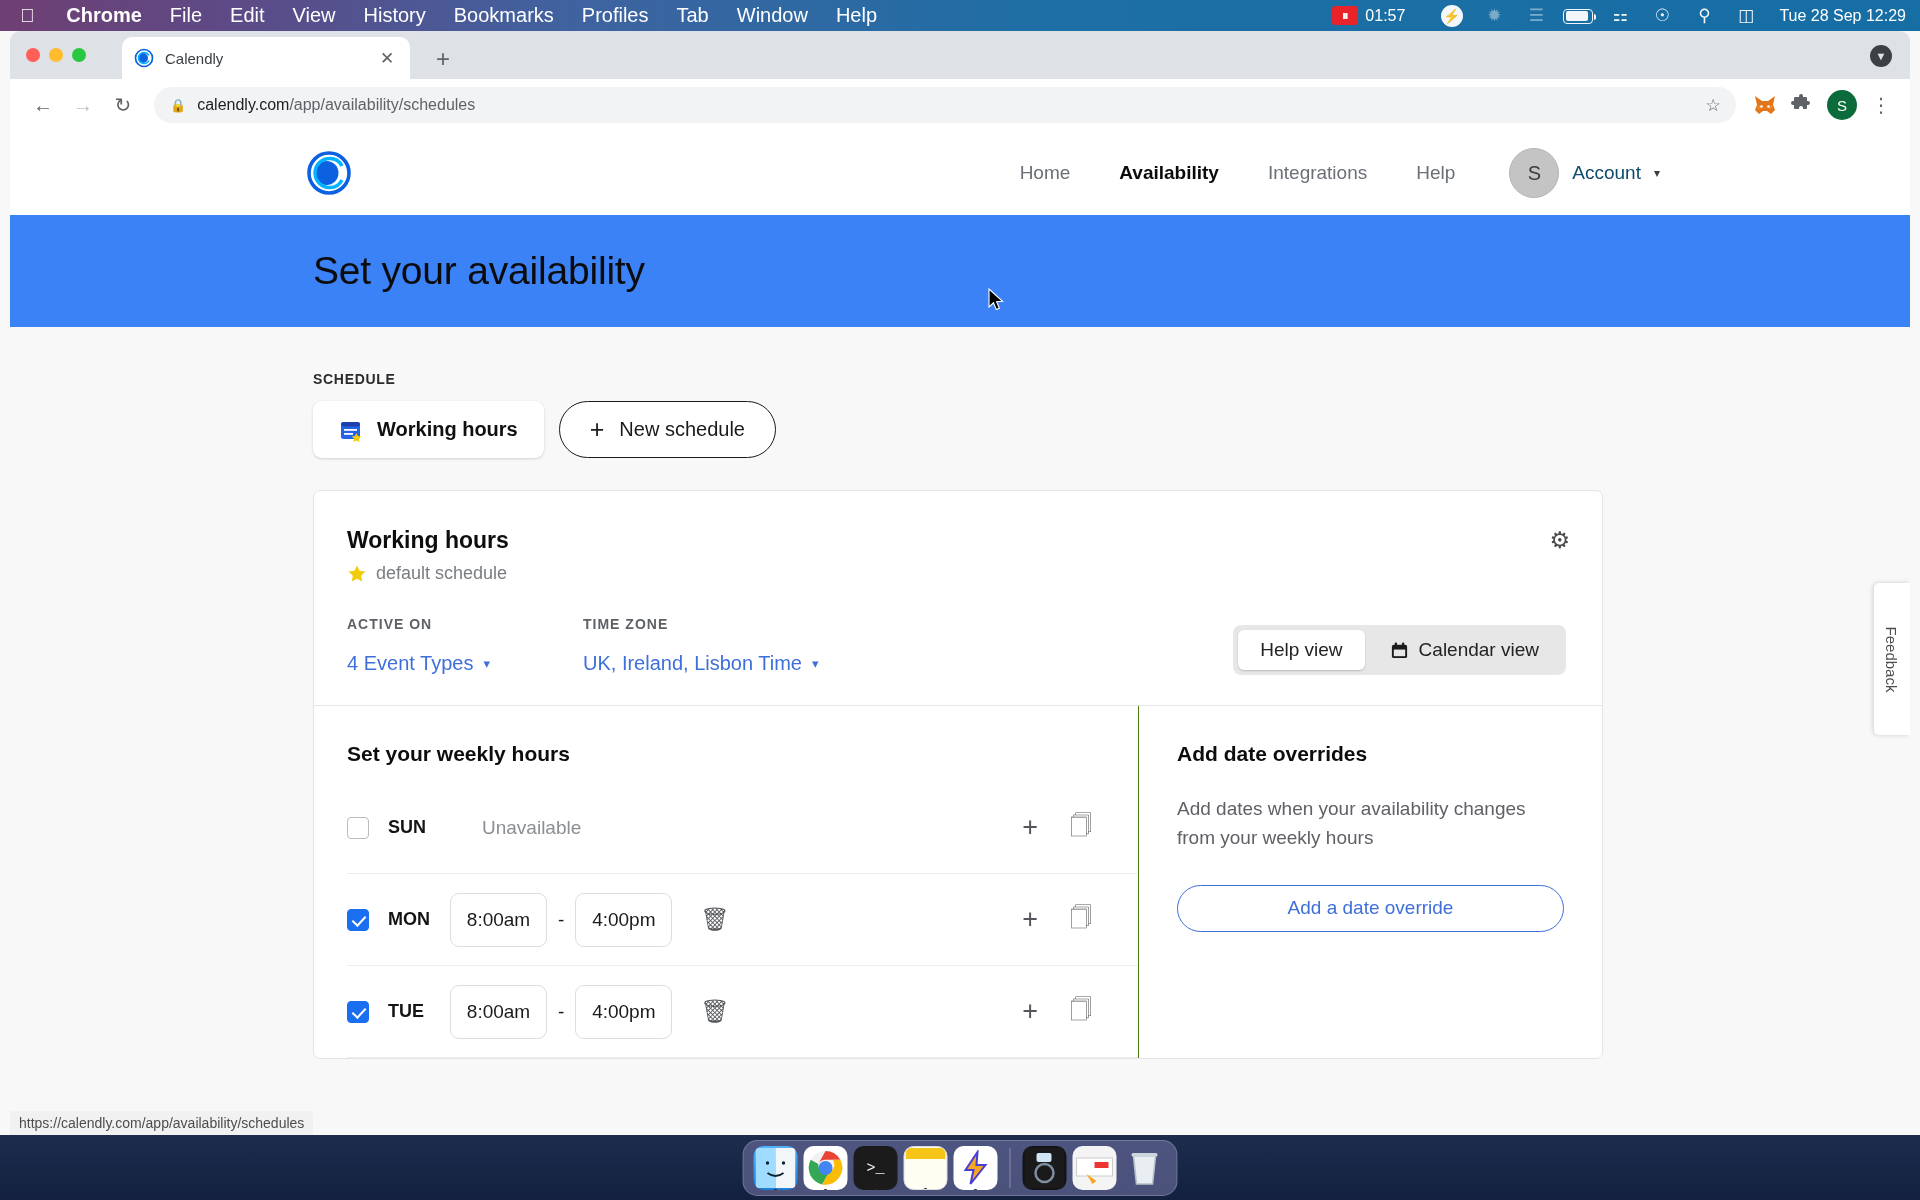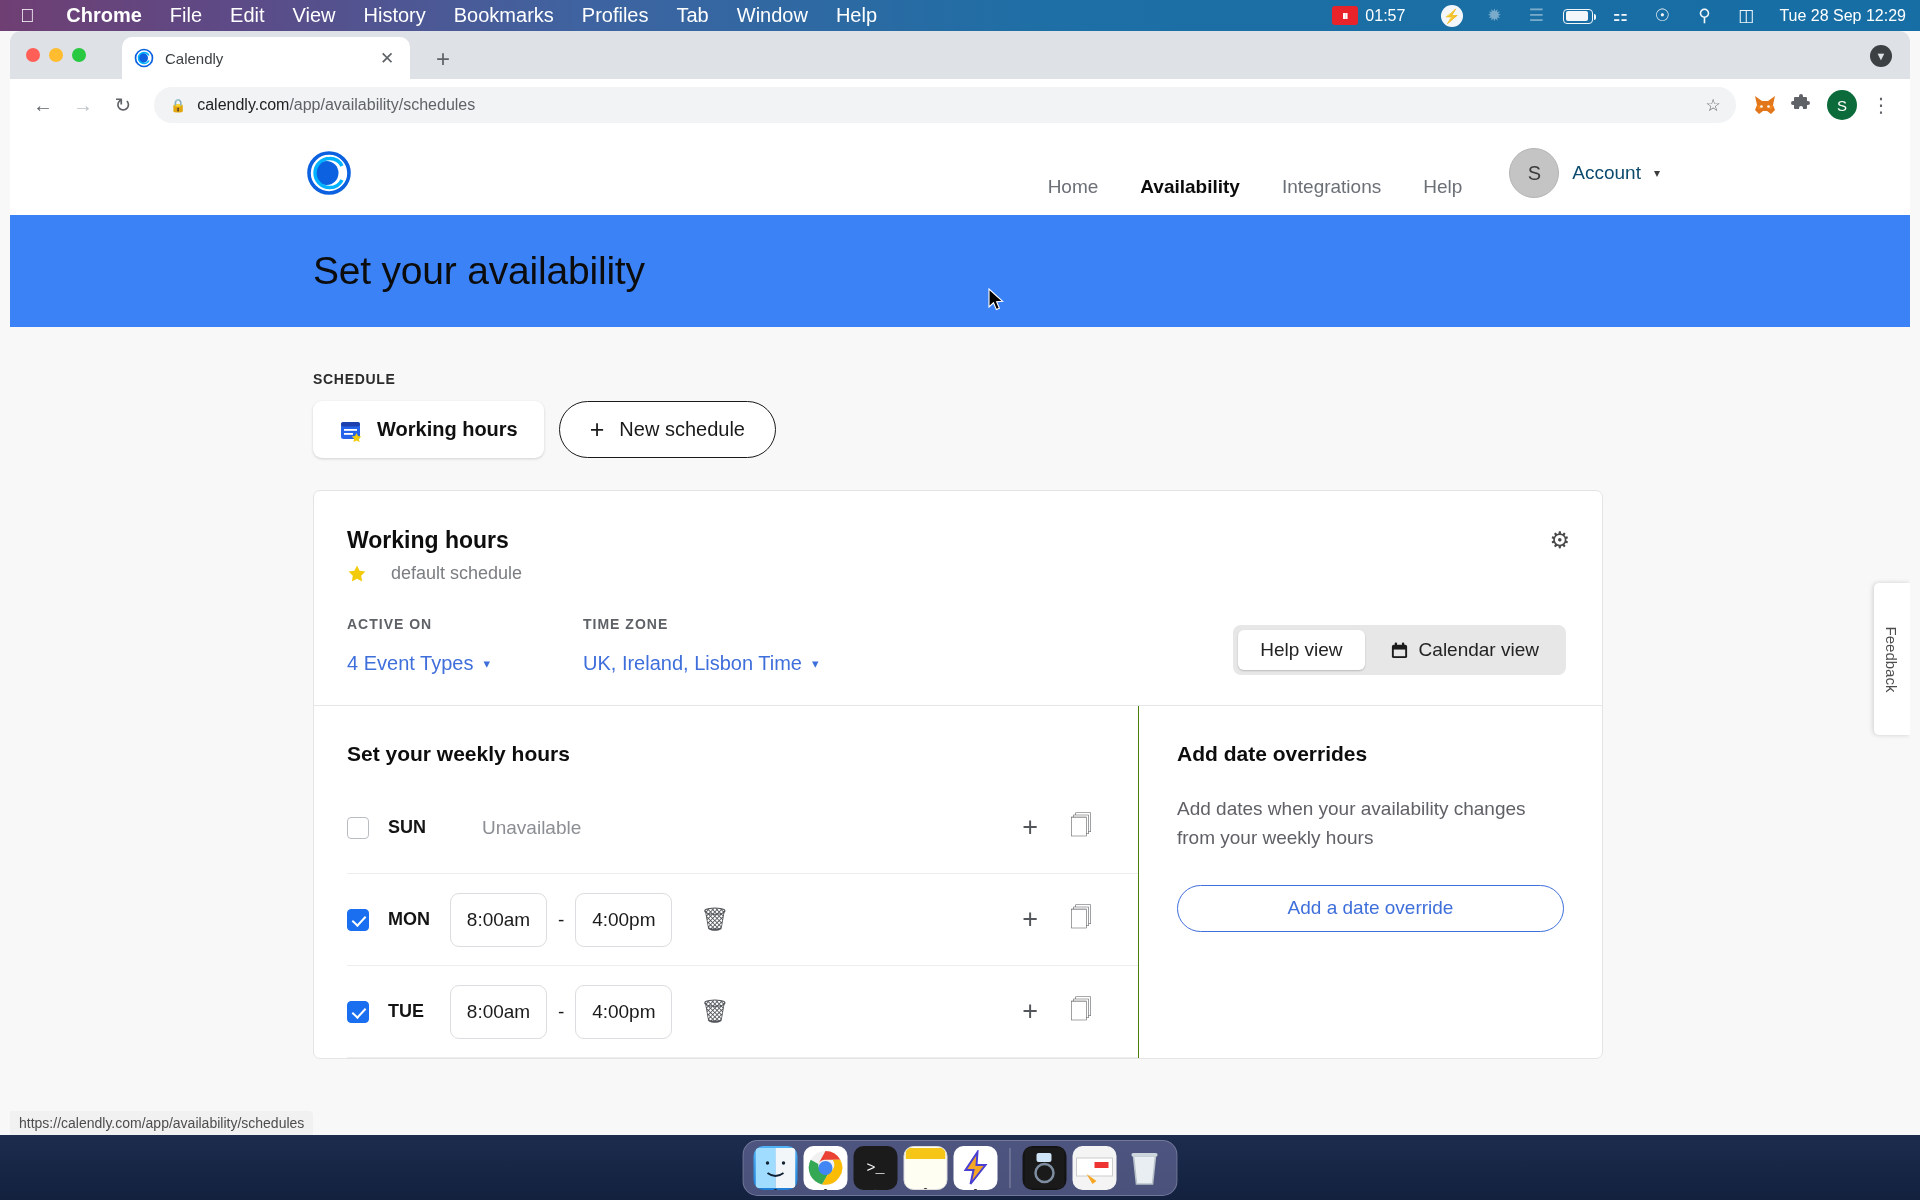--- a/index.html
+++ b/index.html
@@ -87,21 +87,21 @@
     font-size:15px; display:flex;align-items:center;justify-content:center; margin:0 7px; flex:none; cursor:pointer;
   }
   .tb-menu{ font-size:20px; color:#5f6368; width:30px;text-align:center; cursor:pointer; flex:none;}
 
   
   .page{ position:absolute; left:0; top:100px; width:1900px; height:1004px; background:#f8f8f8; overflow:hidden;}
   .site-header{
     height:84px; background:#fff; display:flex; align-items:center; padding:0 250px 0 295px;
   }
   .logo{ width:48px;height:48px; flex:none;}
-  .nav{ margin-left:auto; display:flex; align-items:flex-end; gap:0px;}
+  .nav{ margin-left:auto; display:flex; align-items:center; gap:7px;}
   .nav a{ font-size:19px; color:#6b6f76; text-decoration:none; padding:0 21px; white-space:nowrap;}
   .nav a.active{ color:#0b0b0b; font-weight:bold;}
   .acct{ display:flex; align-items:center; margin-left:26px; gap:13px;}
   .acct .av{ width:50px;height:50px;border-radius:50%;background:#c4c4c4;border:1px solid #b4b4b4;
              display:flex;align-items:center;justify-content:center;font-size:20px;color:#3d3d3d;}
   .acct .lbl{ font-size:19px;color:#0c4a6e;}
   .acct .car{ font-size:12px;color:#3d3d3d;}
 
   .hero{ background:#3b82f6; height:112px; padding-left:303px; display:flex; align-items:center;text-align:center;}
   .hero h1{ font-size:39px; font-weight:400; color:#0c0c0c; letter-spacing:-.2px;}
@@ -122,21 +122,21 @@
   .btn-new .plus{ font-size:25px; color:#1a1a1a; line-height:1; font-weight:300;}
   .btn-new .lab{ font-size:20px; color:#1a1a1a; white-space:nowrap;}
 
   
   .card{
     margin-top:32px; width:1290px; background:#fff; border:1px solid #e4e4e7; border-radius:7px;
     position:relative; overflow:hidden;
   }
   .card-top{ padding:36px 36px 30px 33px; position:relative; }
   .card-title{ font-size:23px; font-weight:bold; color:#0d0d0d;}
-  .card-sub{ display:flex; align-items:center; gap:24px; margin-top:9px; }
+  .card-sub{ display:flex; align-items:center; gap:9px; margin-top:9px; }
   .card-sub .txt{ font-size:18px; color:#7a7d82; }
   .gear{ position:absolute; right:32px; top:36px; font-size:23px; color:#4a4a4a; cursor:pointer;}
   .meta{ display:flex; margin-top:32px; align-items:flex-start;}
   .meta-col{ }
   .meta-col.a{ width:236px; }
   .meta-h{ font-size:14px; font-weight:bold; letter-spacing:1px; color:#5e6166;}
   .meta-v{ font-size:20px; color:#3f6fdb; margin-top:20px; display:flex;align-items:center;gap:10px; cursor:pointer;}
   .meta-v .car{ font-size:13px; }
   .viewtoggle{
     margin-left:auto; background:#e7e7e8; border-radius:8px; padding:5px; display:flex; gap:3px; align-self:flex-end;

